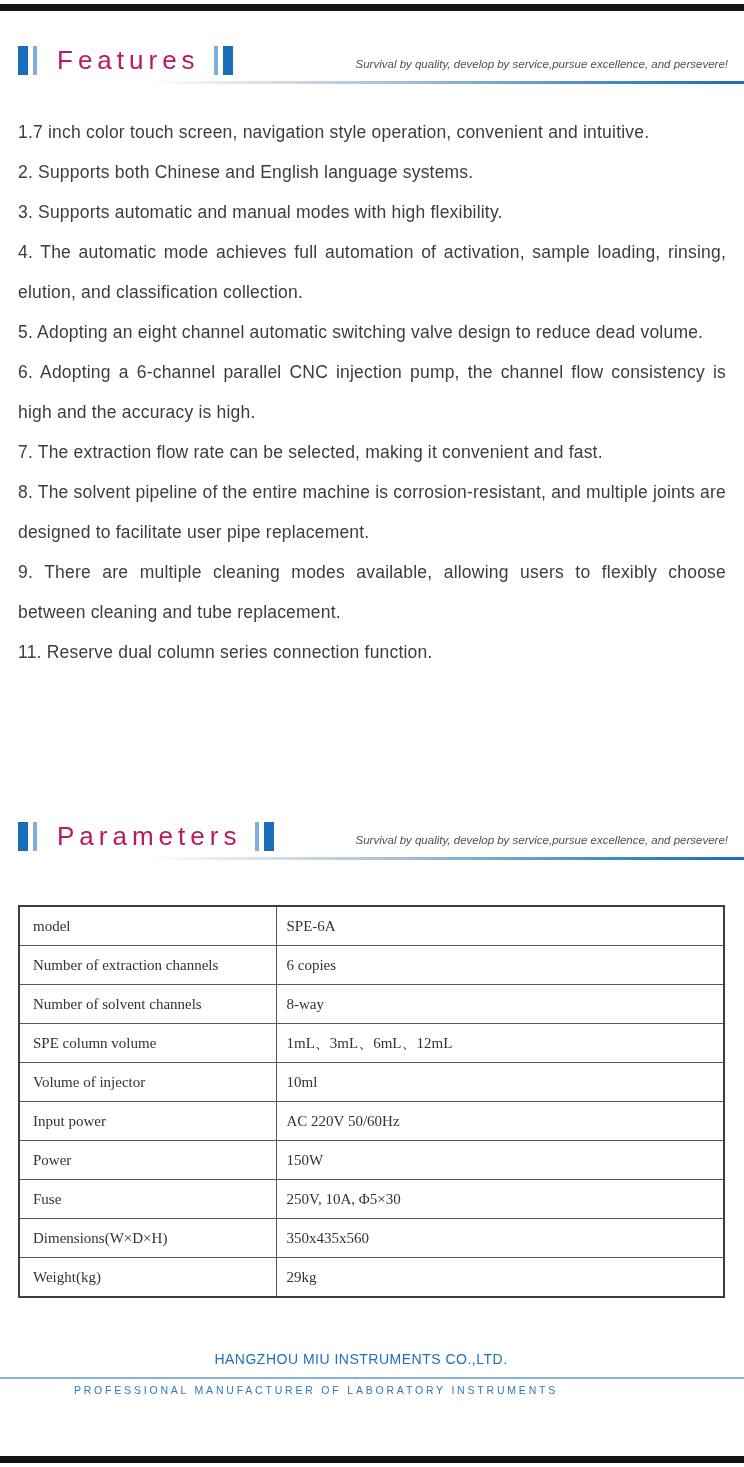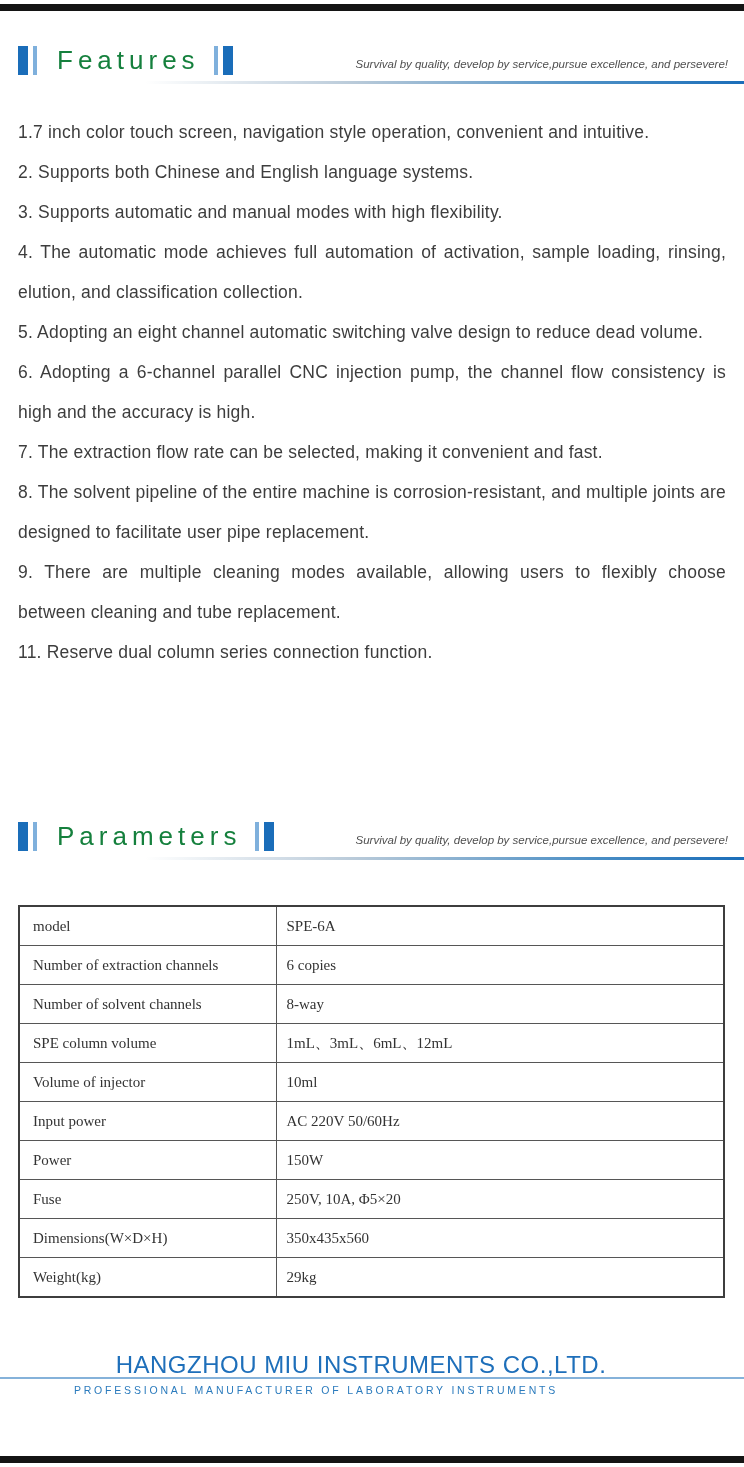--- a/index.html
+++ b/index.html
@@ -22,21 +22,21 @@
   .edge-bar.bottom { bottom:4px; }
 
   
   .sec-head { position:absolute; left:0; width:744px; height:40px; }
   .head-row { display:flex; align-items:center; height:32px; padding-left:18px; }
   .bar { display:inline-block; height:29px; }
   .bar.thick { width:10px; background:var(--blue); }
   .bar.thin  { width:4px;  background:var(--lblue); }
   .gap5 { margin-left:5px; }
   .sec-title {
-    font-size:26px; font-weight:normal; color:#15803d;
+    font-size:26px; font-weight:normal; color:#be185d;
     letter-spacing:5px; margin:0 14px 0 20px; white-space:nowrap;
   }
   .tagline {
     position:absolute; right:16px; top:14px;
     font-style:italic; font-size:11.5px; color:#4f4f4f;
     white-space:nowrap;
   }
   .head-rule {
     position:absolute; left:145px; right:0; bottom:0; height:3px;
     background:linear-gradient(to right, rgba(185,202,217,0) 0%, #b9cad9 35%, #4a8ec5 75%, #1a6db9 100%);
@@ -61,21 +61,21 @@
     font-size:15px; color:#333333;
     padding:0 8px 0 13px; vertical-align:middle;
     overflow:hidden; white-space:nowrap;
   }
   table.params td.val { padding-left:10px; }
   col.c-label { width:257px; }
 
   
   .footer-company {
     position:absolute; top:1351px; left:0; width:722px;
-    text-align:center; color:#1e6fba; font-size:24px; letter-spacing:0.5px;
+    text-align:center; color:#1e6fba; font-size:14px; letter-spacing:0.5px;
   }
   .footer-line {
     position:absolute; top:1377px; left:0; width:744px; height:2px;
     background:#85b2da;
   }
   .footer-sub {
     position:absolute; top:1384px; left:0; width:632px;
     text-align:center; color:#2b7bbd; font-size:10.5px; letter-spacing:2.8px;
   }
 </style>
@@ -150,21 +150,21 @@
     <tr>
       <td>Input power</td>
       <td class="val">AC 220V 50/60Hz</td>
     </tr>
     <tr>
       <td>Power</td>
       <td class="val">150W</td>
     </tr>
     <tr>
       <td>Fuse</td>
-      <td class="val">250V, 10A, Φ5×20</td>
+      <td class="val">250V, 10A, Φ5×30</td>
     </tr>
     <tr>
       <td>Dimensions(W×D×H)</td>
       <td class="val">350x435x560</td>
     </tr>
     <tr>
       <td>Weight(kg)</td>
       <td class="val">29kg</td>
     </tr>
   </tbody>

